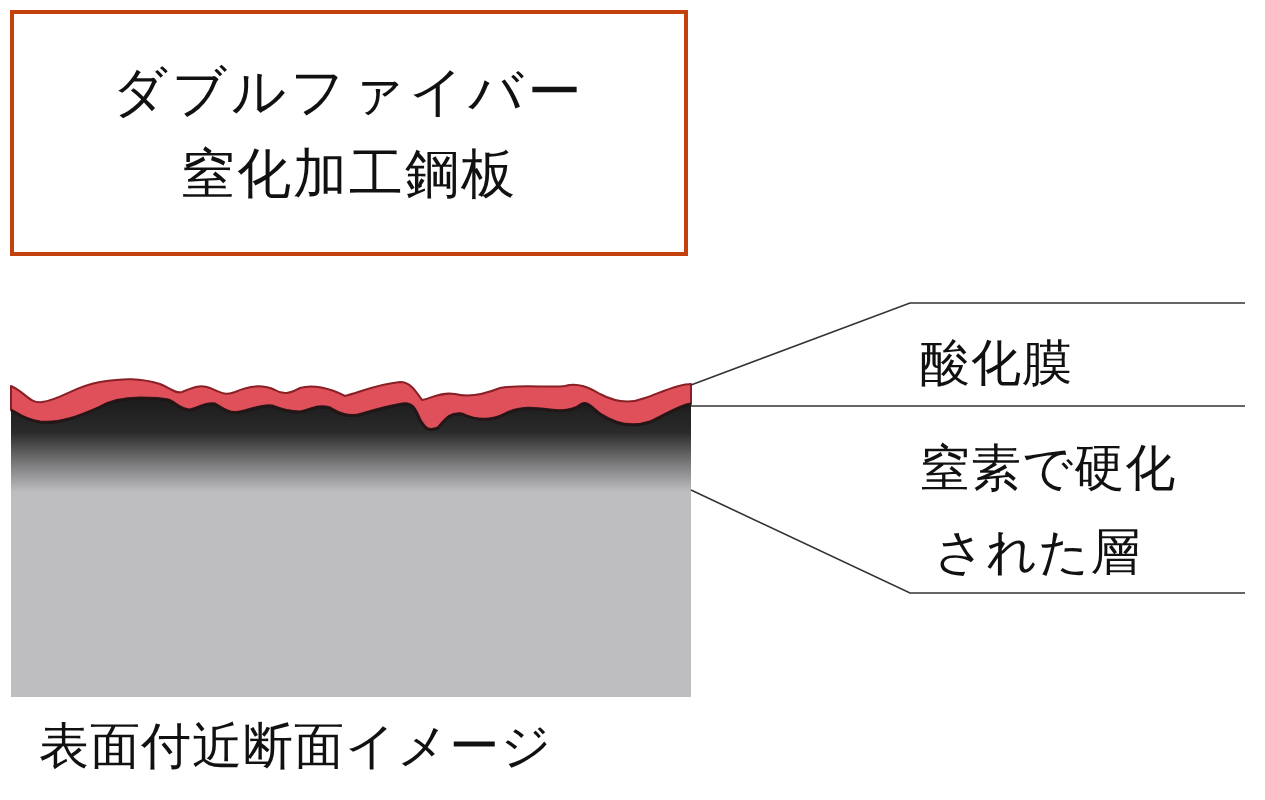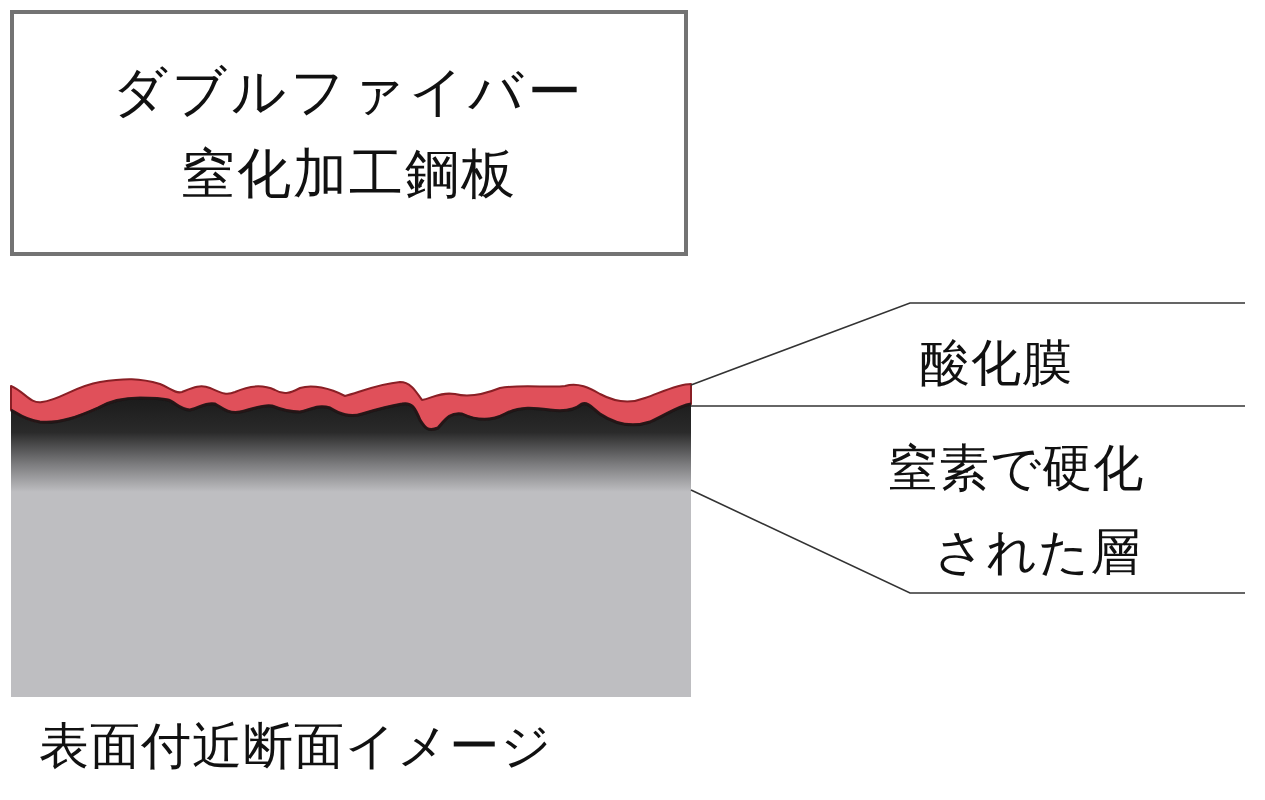--- a/index.html
+++ b/index.html
@@ -1,19 +1,19 @@
 <!DOCTYPE html>
 <html><head>
   <meta charset="utf-8">
   <style>
     html, body { margin: 0; padding: 0; background: #ffffff; }
     body { width: 1265px; height: 800px; position: relative; overflow: hidden;
            font-family: "DejaVu Sans", "Liberation Sans", sans-serif; color: #111111; }
     .title-box { position: absolute; left: 10px; top: 10px; width: 678px; height: 246px;
-                 border: 4px solid #737373; box-sizing: border-box;
+                 border: 4px solid #c2410c; box-sizing: border-box;
                  display: flex; flex-direction: column; align-items: center; justify-content: center; }
     .title-line { font-size: 54px; line-height: 82px; letter-spacing: 2px; white-space: nowrap; }
     .title-line.first { letter-spacing: 4px; }
     svg.diagram { position: absolute; left: 0; top: 0; }
     .label { position: absolute; font-size: 50px; line-height: 76px; white-space: nowrap; letter-spacing: 1px; }
     .caption { position: absolute; left: 39px; top: 708px; font-size: 50px; line-height: 76px;
                white-space: nowrap; letter-spacing: 1px; }
   </style>
 </head>
 <body>
@@ -108,16 +108,16 @@
            C445,420 450,412 462,414 C475,420 490,422 505,414 C520,406 535,408 550,410
            C565,412 575,410 582,404 C588,402 592,408 600,414 C615,424 632,428 650,422
            C668,414 678,406 691,404"></path>
 
   <polyline points="691,385 910,303 1245,303" fill="none" stroke="#333333" stroke-width="1.6"></polyline>
   <line x1="691" y1="406" x2="1245" y2="406" stroke="#333333" stroke-width="1.6"></line>
   <polyline points="691,490 910,593 1245,593" fill="none" stroke="#333333" stroke-width="1.6"></polyline>
 </svg>
 
 <div class="label" style="left:920px; top:325px;">酸化膜</div>
-<div class="label" style="left:888px; top:430px;">窒素で硬化</div>
+<div class="label" style="left:920px; top:430px;">窒素で硬化</div>
 <div class="label" style="left:922px; top:514px;margin-left:12px;">された層</div>
 
 <div class="caption">表面付近断面イメージ</div>
 
 </body></html>

